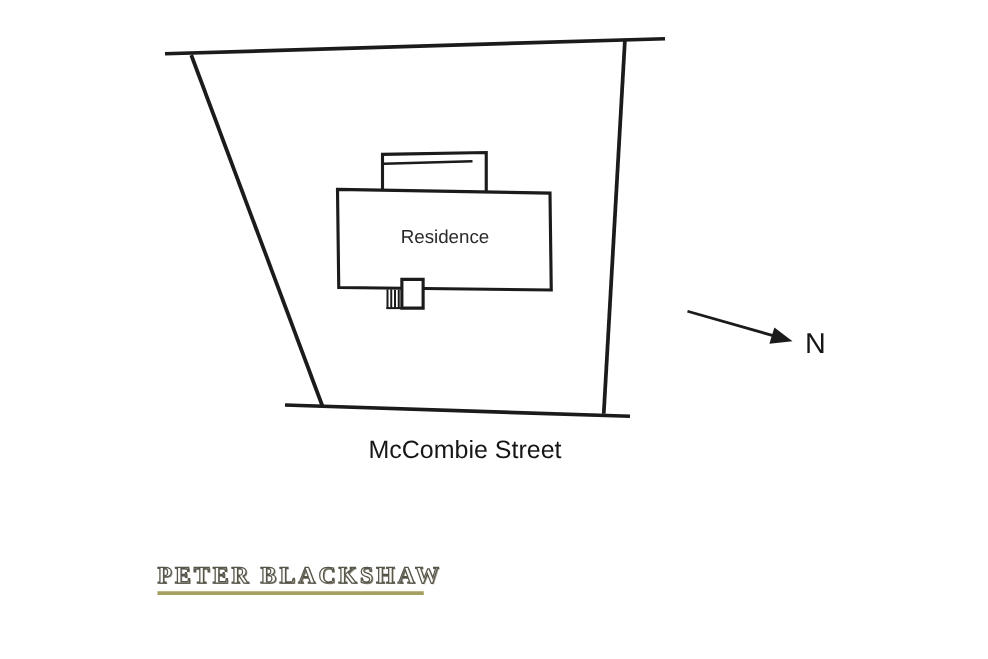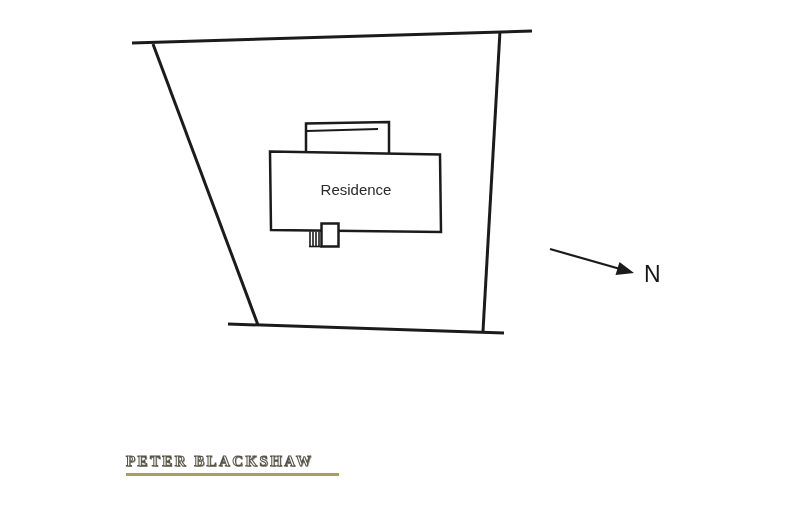--- a/index.html
+++ b/index.html
@@ -51,21 +51,21 @@
   }
   .logo {
     position: absolute;
     left: 126px;
     top: 451px;
     width: 220px;
   }
   .logo-name {
     font-family: "Liberation Serif", serif;
     font-weight: bold;
-    font-size: 15px;
+    font-size: 19px;
     line-height: 20px;
     letter-spacing: 2.4px;
     color: #737373;
     -webkit-text-fill-color: #fbfbf8;
     -webkit-text-stroke: 1px #57554a;
     text-shadow: 1px 1px 0 #9b998a;
     white-space: nowrap;
   }
   .logo-rule {
     width: 213px;
@@ -112,20 +112,21 @@
 
       <g>
         <line x1="550" y1="249" x2="622" y2="269.5" stroke-width="2.2"></line>
         <polygon points="634,273 615.5,275 619.5,262" fill="#1b1b1b" stroke="none"></polygon>
       </g>
     </g>
   </svg>
 
   <div class="label residence-label">Residence</div>
 
+  <div class="label street-label">McCombie Street</div>
 
   <div class="label north-label">N</div>
 
   <div class="logo">
     <div class="logo-name">PETER BLACKSHAW</div>
     <div class="logo-rule"></div>
   </div>
 
 </div>
 

